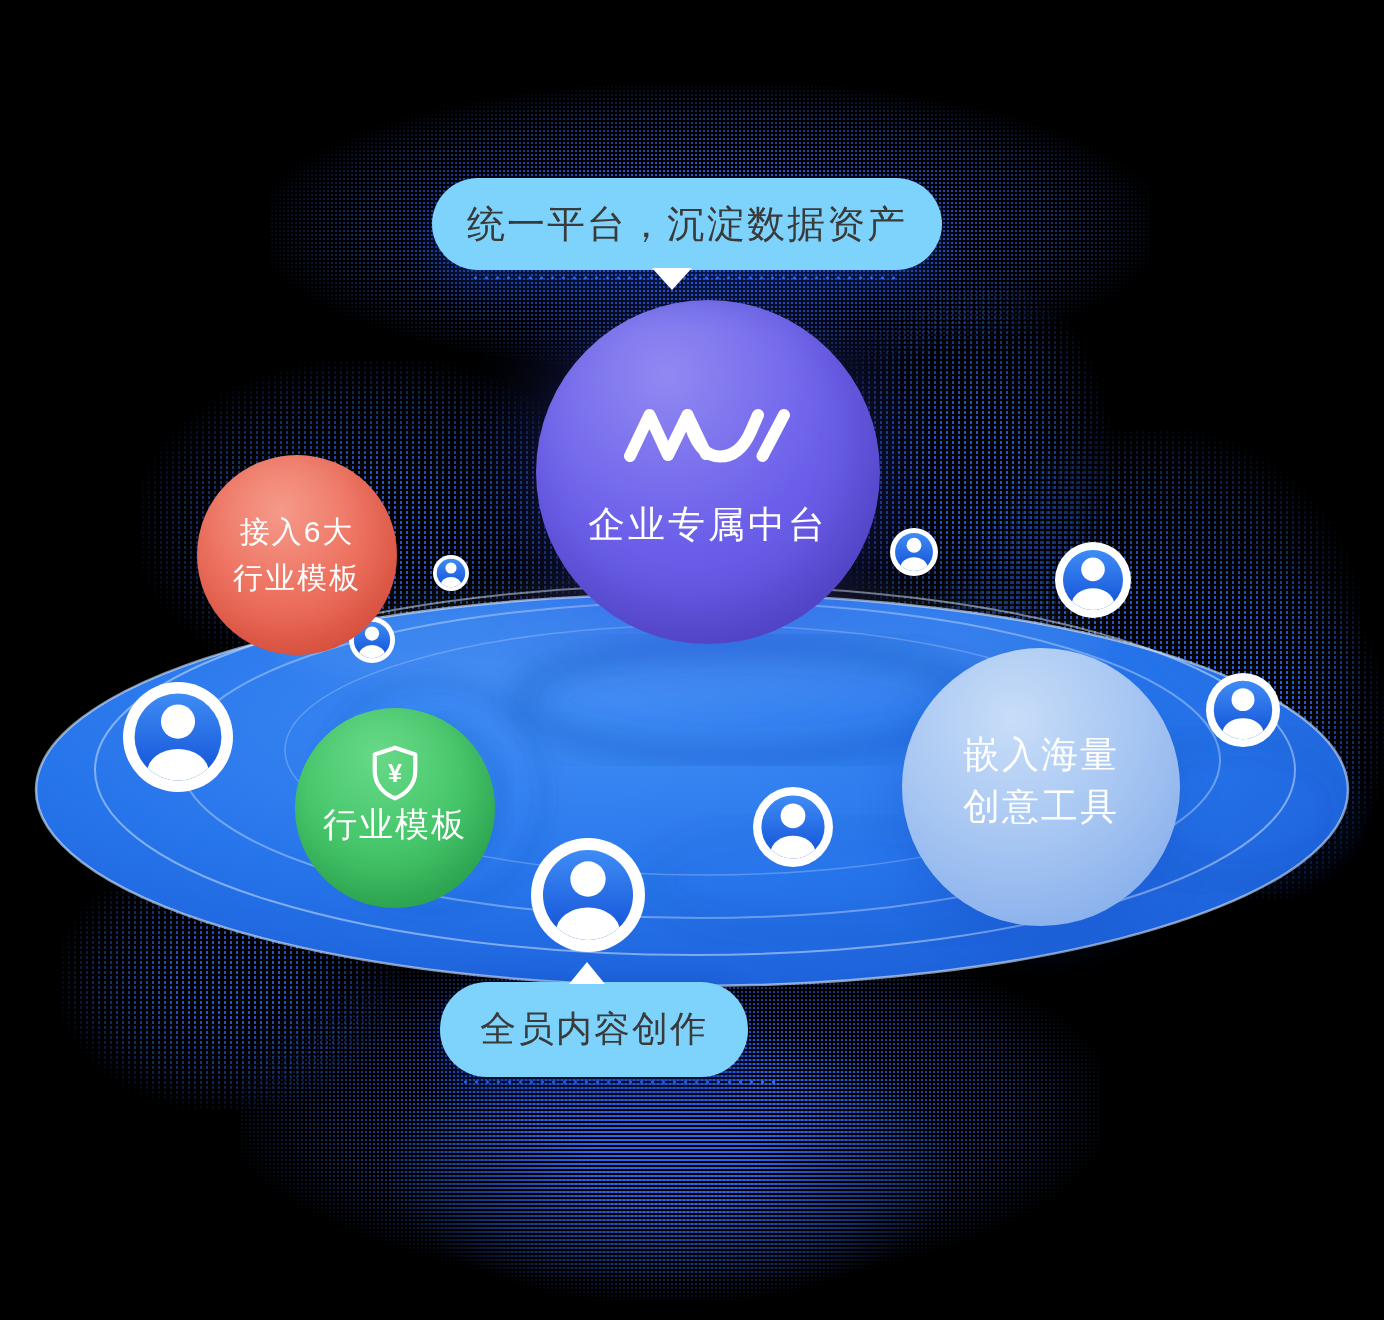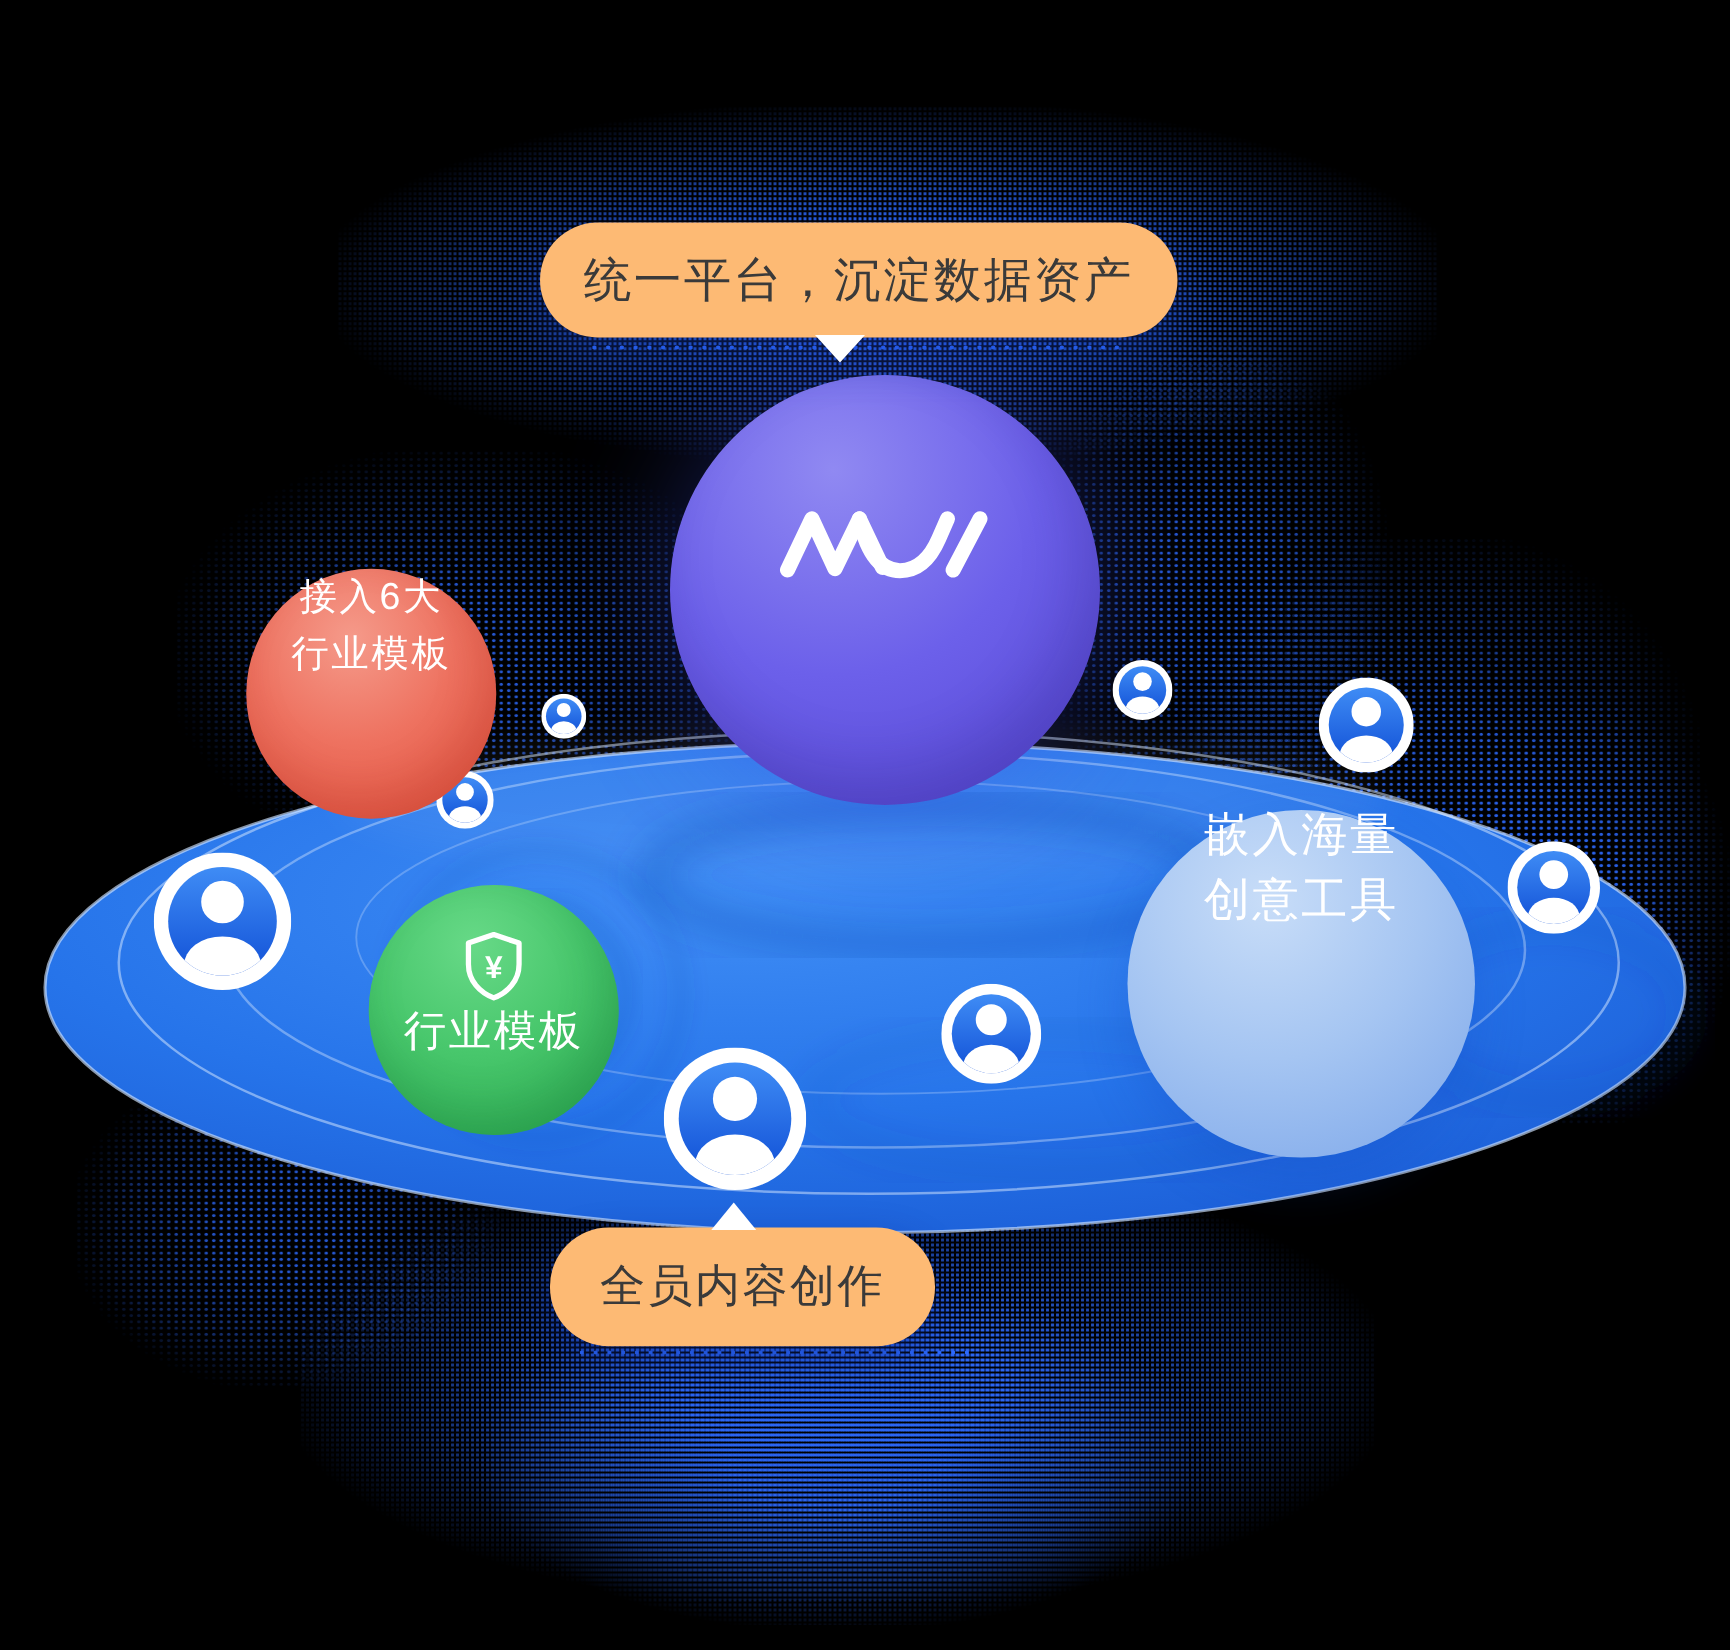--- a/index.html
+++ b/index.html
@@ -29,21 +29,21 @@
     position:absolute;height:4px;z-index:2;
     background-image:radial-gradient(circle,var(--glow-blue,#2e6bff) 1.4px,transparent 1.8px);
     background-size:11px 4px;background-repeat:repeat-x;
   }
   .d1{left:470px;top:276px;width:430px;}
   .d2{left:460px;top:1080px;width:320px;}
   
   .platform{position:absolute;left:0;top:0;z-index:3;}
   
   .sphere{position:absolute;border-radius:50%;display:flex;flex-direction:column;
-          align-items:center;justify-content:flex-start;text-align:center;color:#fff;}
+          align-items:center;justify-content:center;text-align:center;color:#fff;}
   .sphere-purple{
     left:536px;top:300px;width:344px;height:344px;z-index:6;
     background:radial-gradient(circle at 38% 22%, var(--sphere-purple-light,#9089f2) 0%, #6c60ea 48%, var(--sphere-purple-dark,#5546d2) 100%);
     box-shadow:0 0 90px 8px rgba(60,80,230,.30), inset -14px -26px 48px rgba(20,10,90,.18);
   }
   .sphere-purple .logo{position:absolute;left:87px;top:106px;width:170px;height:58px;}
   .sphere-purple .label{position:absolute;left:0;top:200px;width:100%;
     font-size:37px;font-weight:500;letter-spacing:3px;}
   .sphere-red{
     left:197px;top:455px;width:200px;height:200px;z-index:5;
@@ -73,21 +73,21 @@
   .a1{left:433px;top:555px;width:36px;height:36px;}
   .a2{left:349px;top:617px;width:46px;height:46px;z-index:4;}
   .a3{left:890px;top:528px;width:48px;height:48px;}
   .a4{left:1055px;top:542px;width:76px;height:76px;}
   .a5{left:1206px;top:673px;width:74px;height:74px;}
   .a6{left:123px;top:682px;width:110px;height:110px;}
   .a7{left:753px;top:787px;width:80px;height:80px;}
   .a8{left:531px;top:838px;width:114px;height:114px;}
   
   .bubble{
-    position:absolute;z-index:8;background:#fdba74;display:flex;align-items:center;justify-content:center;
+    position:absolute;z-index:8;background:#7dd3fc;display:flex;align-items:center;justify-content:center;
     color:var(--bubble-text,#3a3a3a);letter-spacing:2px;
   }
   .bubble-top{
     left:432px;top:178px;width:510px;height:92px;border-radius:46px;
     font-size:38px;box-shadow:0 16px 38px rgba(20,60,180,.45);
   }
   .bubble-top::after{
     content:"";position:absolute;left:220px;bottom:-20px;width:0;height:0;
     border-left:20px solid transparent;border-right:20px solid transparent;border-top:22px solid #fff;
   }
@@ -187,20 +187,21 @@
   </div>
 
   <div class="sphere sphere-purple">
     <svg class="logo" viewBox="0 0 170 58">
       <g fill="none" stroke="#fff" stroke-width="12" stroke-linecap="round" stroke-linejoin="round">
         <path d="M7 50 L26.5 9 L45 49 L64.5 9 L83 48"></path>
         <path d="M64.5 9 C 71 38 82 50.5 97 50.5 C 112 50.5 121.5 40 128 25 L135 9"></path>
         <path d="M161 9 L139.5 50"></path>
       </g>
     </svg>
+    <div class="label">企业专属中台</div>
   </div>
 
   <div class="avatar a1">
     <svg viewBox="0 0 100 100">
       <circle cx="50" cy="50" r="50" fill="#fff"></circle>
         <circle cx="50" cy="50" r="39.5" fill="url(#avg)"></circle>
       <g clip-path="url(#avc)" fill="#fff">
           <circle cx="50" cy="36" r="15.5"></circle>
           <ellipse cx="50" cy="82" rx="28" ry="21"></ellipse>
         </g>

